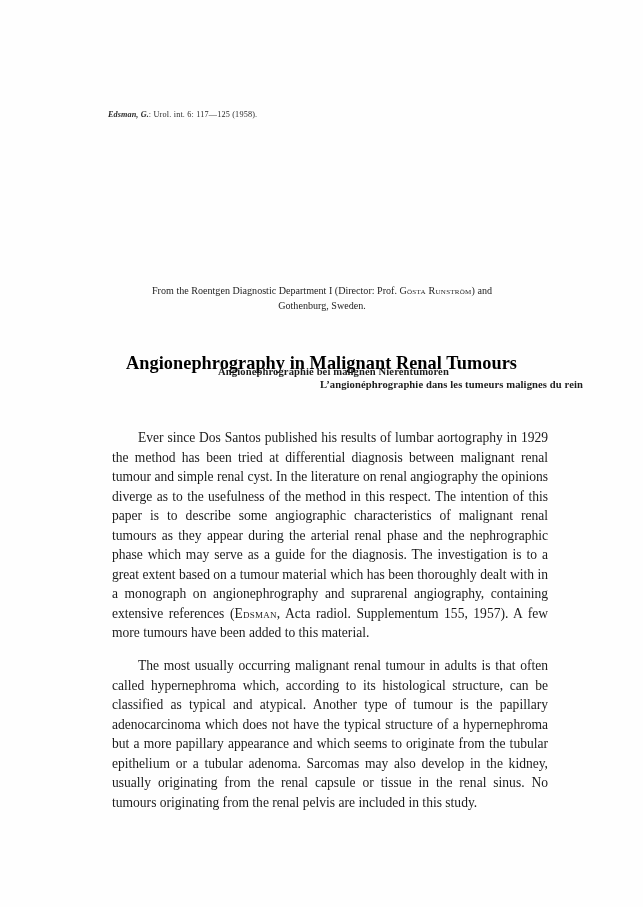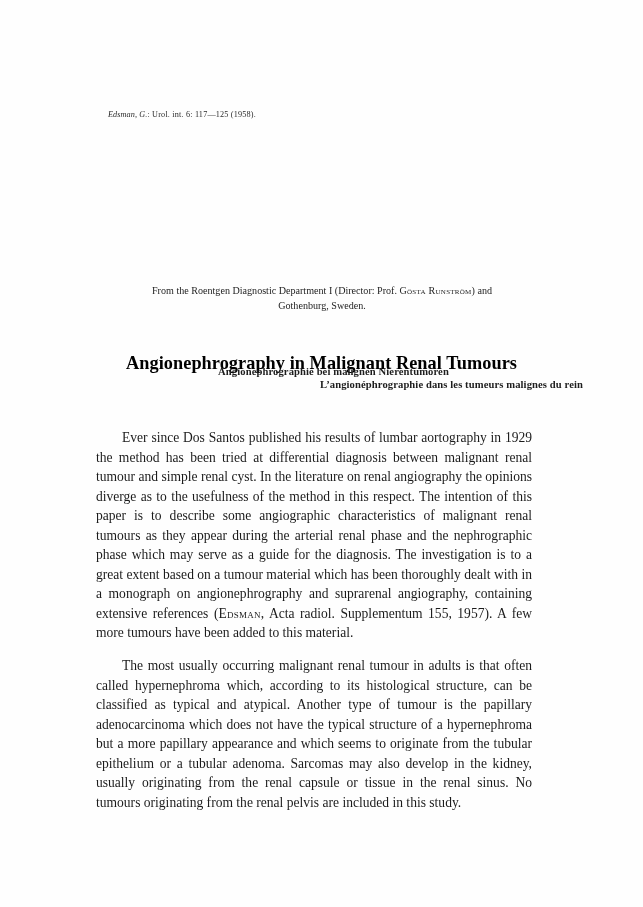--- a/index.html
+++ b/index.html
@@ -26,21 +26,21 @@
     position: absolute;
     left: 108px;
     top: 110px;
     font-size: 8.2px;
     letter-spacing: 0.18px;
     color: #2a2a2a;
     white-space: nowrap;
   }
   .running-head .author-ital {
     font-style: italic;
-    font-weight: normal;
+    font-weight: bold;
     letter-spacing: 0.1px;
   }
 
   
   .affiliation {
     position: absolute;
     left: 104px;
     top: 283px;
     width: 436px;
     text-align: center;
@@ -105,21 +105,21 @@
     font-size: 12.6px;
     font-variant: small-caps;
     letter-spacing: 0.8px;
     color: #1a1a1a;
     white-space: nowrap;
   }
 
   
   .body-text {
     position: absolute;
-    left: 96px;
+    left: 112px;
     top: 428px;
     width: 436px;
     font-size: 13.55px;
     line-height: 19.55px;
     text-align: justify;
     text-justify: inter-word;
     color: #1b1b1b;
   }
   .body-text p {
     margin: 0;

